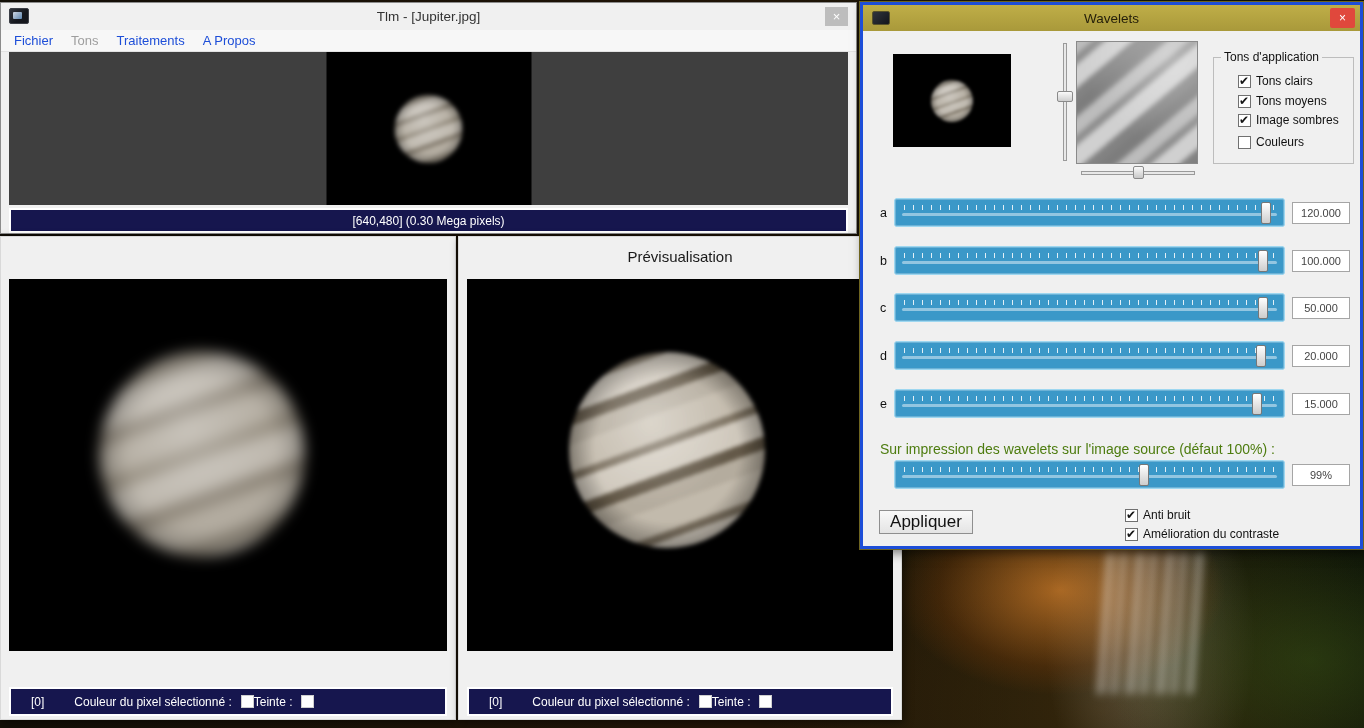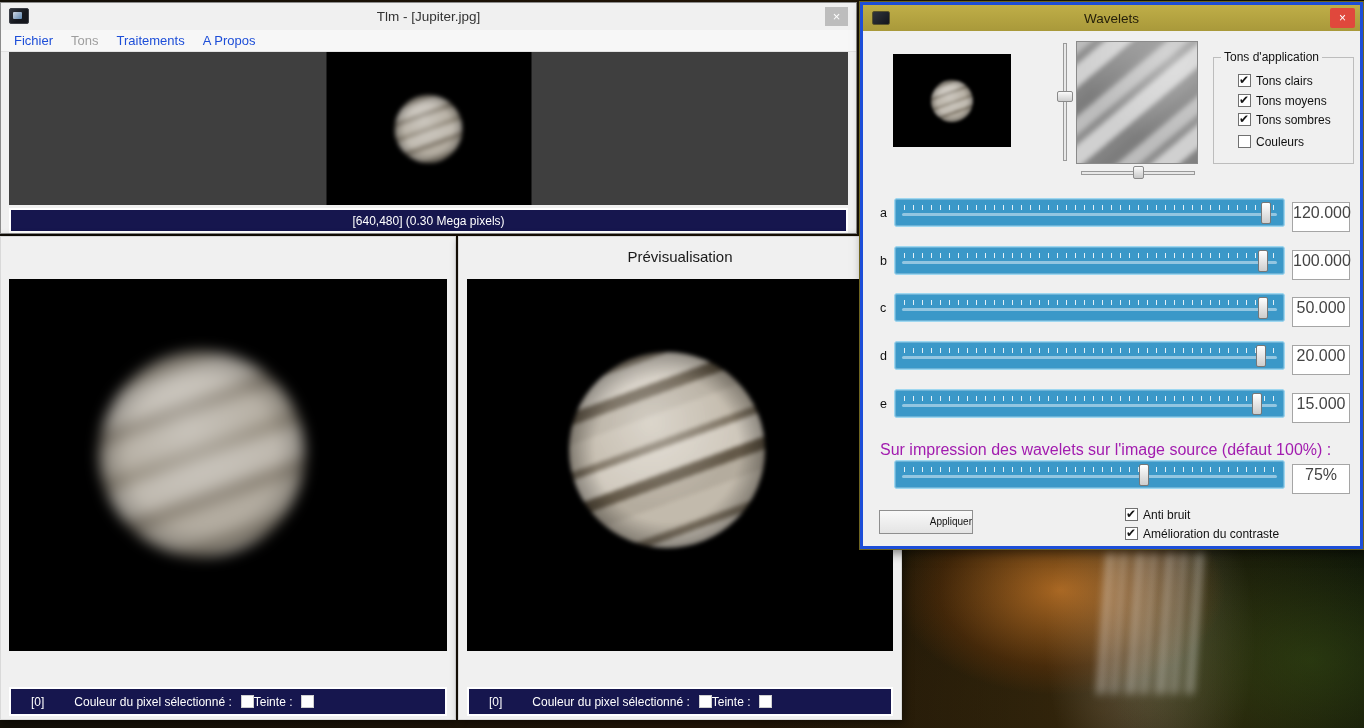--- a/index.html
+++ b/index.html
@@ -106,42 +106,42 @@
         repeating-linear-gradient(140deg, #7d7d7d 0 12px, #bcbcbc 12px 26px, #8e8e8e 26px 34px, #d0d0d0 34px 52px, #828282 52px 62px);
       filter:blur(2.5px); }
 
   .hslider { position:absolute; left:216px; top:160px; width:118px; height:15px; }
   .htrack  { position:absolute; top:50%; left:2px; right:2px; height:4px; margin-top:-2px; background:#e8e8e8; border:1px solid #9a9a9a; }
   .hthumb  { position:absolute; top:1px; width:11px; height:13px; margin-left:-5px; background:linear-gradient(#fafafa,#c8c8c8);
              border:1px solid #8a8a8a; border-radius:2px; }
 
   .tones { position:absolute; left:350px; top:52px; width:141px; height:107px; border:1px solid #bdbdbd; }
   .tones-legend { position:absolute; top:-8px; left:7px; background:#f0f0f0; padding:0 3px; font-size:12px; color:#111; }
-  .cb-row { position:absolute; left:24px; display:flex; align-items:flex-start; }
+  .cb-row { position:absolute; left:24px; display:flex; align-items:center; }
   .cb { width:13px; height:13px; background:#fff; border:1px solid #707070; position:relative; flex:none; cursor:pointer; }
   .cb.checked::after { content:'\2714'; position:absolute; left:0px; top:-2px; font-size:12px; color:#141414; }
   .cb-label { font-size:12px; color:#111; margin-left:5px; white-space:nowrap; }
 
   .srow { position:absolute; left:0; width:100%; height:30px; }
   .s-label { position:absolute; left:17px; top:8px; font-size:12.5px; color:#111; }
   .s-track { position:absolute; left:31px; top:0; width:391px; height:29px; background:#3b98c8;
              border:1px solid #9ed7f0; border-radius:3px; box-shadow:inset 0 0 0 1px rgba(255,255,255,.25); cursor:pointer; }
   .s-track::before { content:''; position:absolute; left:9px; right:9px; top:6px; height:5px;
              background:repeating-linear-gradient(90deg, rgba(255,255,255,.85) 0 1px, transparent 1px 9px); }
   .s-track::after { content:''; position:absolute; left:7px; right:7px; top:14px; height:3px;
              background:rgba(255,255,255,.45); border-radius:2px; }
   .s-thumb { position:absolute; top:3px; width:10px; height:22px; margin-left:-5px;
              background:linear-gradient(#ffffff,#cdcdcd); border:1px solid #777; border-radius:2px; z-index:2; cursor:pointer; }
-  .s-val { position:absolute; left:429px; top:4px; width:58px; height:30px; background:#fff; border:1px solid #a5a5a5;
-           font-size:16px; color:#444; text-align:center; line-height:20px; }
-
-  .overlay-label { position:absolute; left:17px; top:436px; font-size:16px; color:#a21caf; }
+  .s-val { position:absolute; left:429px; top:4px; width:58px; height:22px; background:#fff; border:1px solid #a5a5a5;
+           font-size:11px; color:#444; text-align:center; line-height:20px; }
+
+  .overlay-label { position:absolute; left:17px; top:436px; font-size:14px; color:#4d7c0f; }
 
   .apply-btn { position:absolute; left:16px; top:505px; width:94px; height:24px; background:linear-gradient(#f9f9f9,#e4e4e4);
-               border:1px solid #8f8f8f; font-size:10px; color:#111; text-align:right; line-height:22px; cursor:pointer; }
+               border:1px solid #8f8f8f; font-size:17px; color:#111; text-align:center; line-height:22px; cursor:pointer; }
 </style>
 </head>
 <body>
 
 <div class="desktop">
   <div class="waterfall"></div>
 </div>
 
 <div class="win tlm">
   <div class="tb">
@@ -222,21 +222,21 @@
     <div class="cb-row" style="top:16px">
       <span class="cb checked"></span>
       <span class="cb-label">Tons clairs</span>
     </div>
     <div class="cb-row" style="top:36px">
       <span class="cb checked"></span>
       <span class="cb-label">Tons moyens</span>
     </div>
     <div class="cb-row" style="top:55px">
       <span class="cb checked"></span>
-      <span class="cb-label">Tons sombres</span>
+      <span class="cb-label">Image sombres</span>
     </div>
     <div class="cb-row" style="top:77px">
       <span class="cb"></span>
       <span class="cb-label">Couleurs</span>
     </div>
   </div>
 
   <div class="srow" style="top:193px">
     <span class="s-label">a</span>
     <div class="s-track">
@@ -272,21 +272,21 @@
     </div>
     <div class="s-val">15.000</div>
   </div>
 
   <div class="overlay-label">Sur impression des wavelets sur l'image source (défaut 100%) :</div>
 
   <div class="srow" style="top:455px">
     <div class="s-track">
       <div class="s-thumb" style="left: 64%;"></div>
     </div>
-    <div class="s-val">75%</div>
+    <div class="s-val">99%</div>
   </div>
 
   <div class="apply-btn">Appliquer</div>
 
   <div class="cb-row" style="left:262px; top:503px">
     <span class="cb checked"></span>
     <span class="cb-label">Anti bruit</span>
   </div>
   <div class="cb-row" style="left:262px; top:522px">
     <span class="cb checked"></span>

